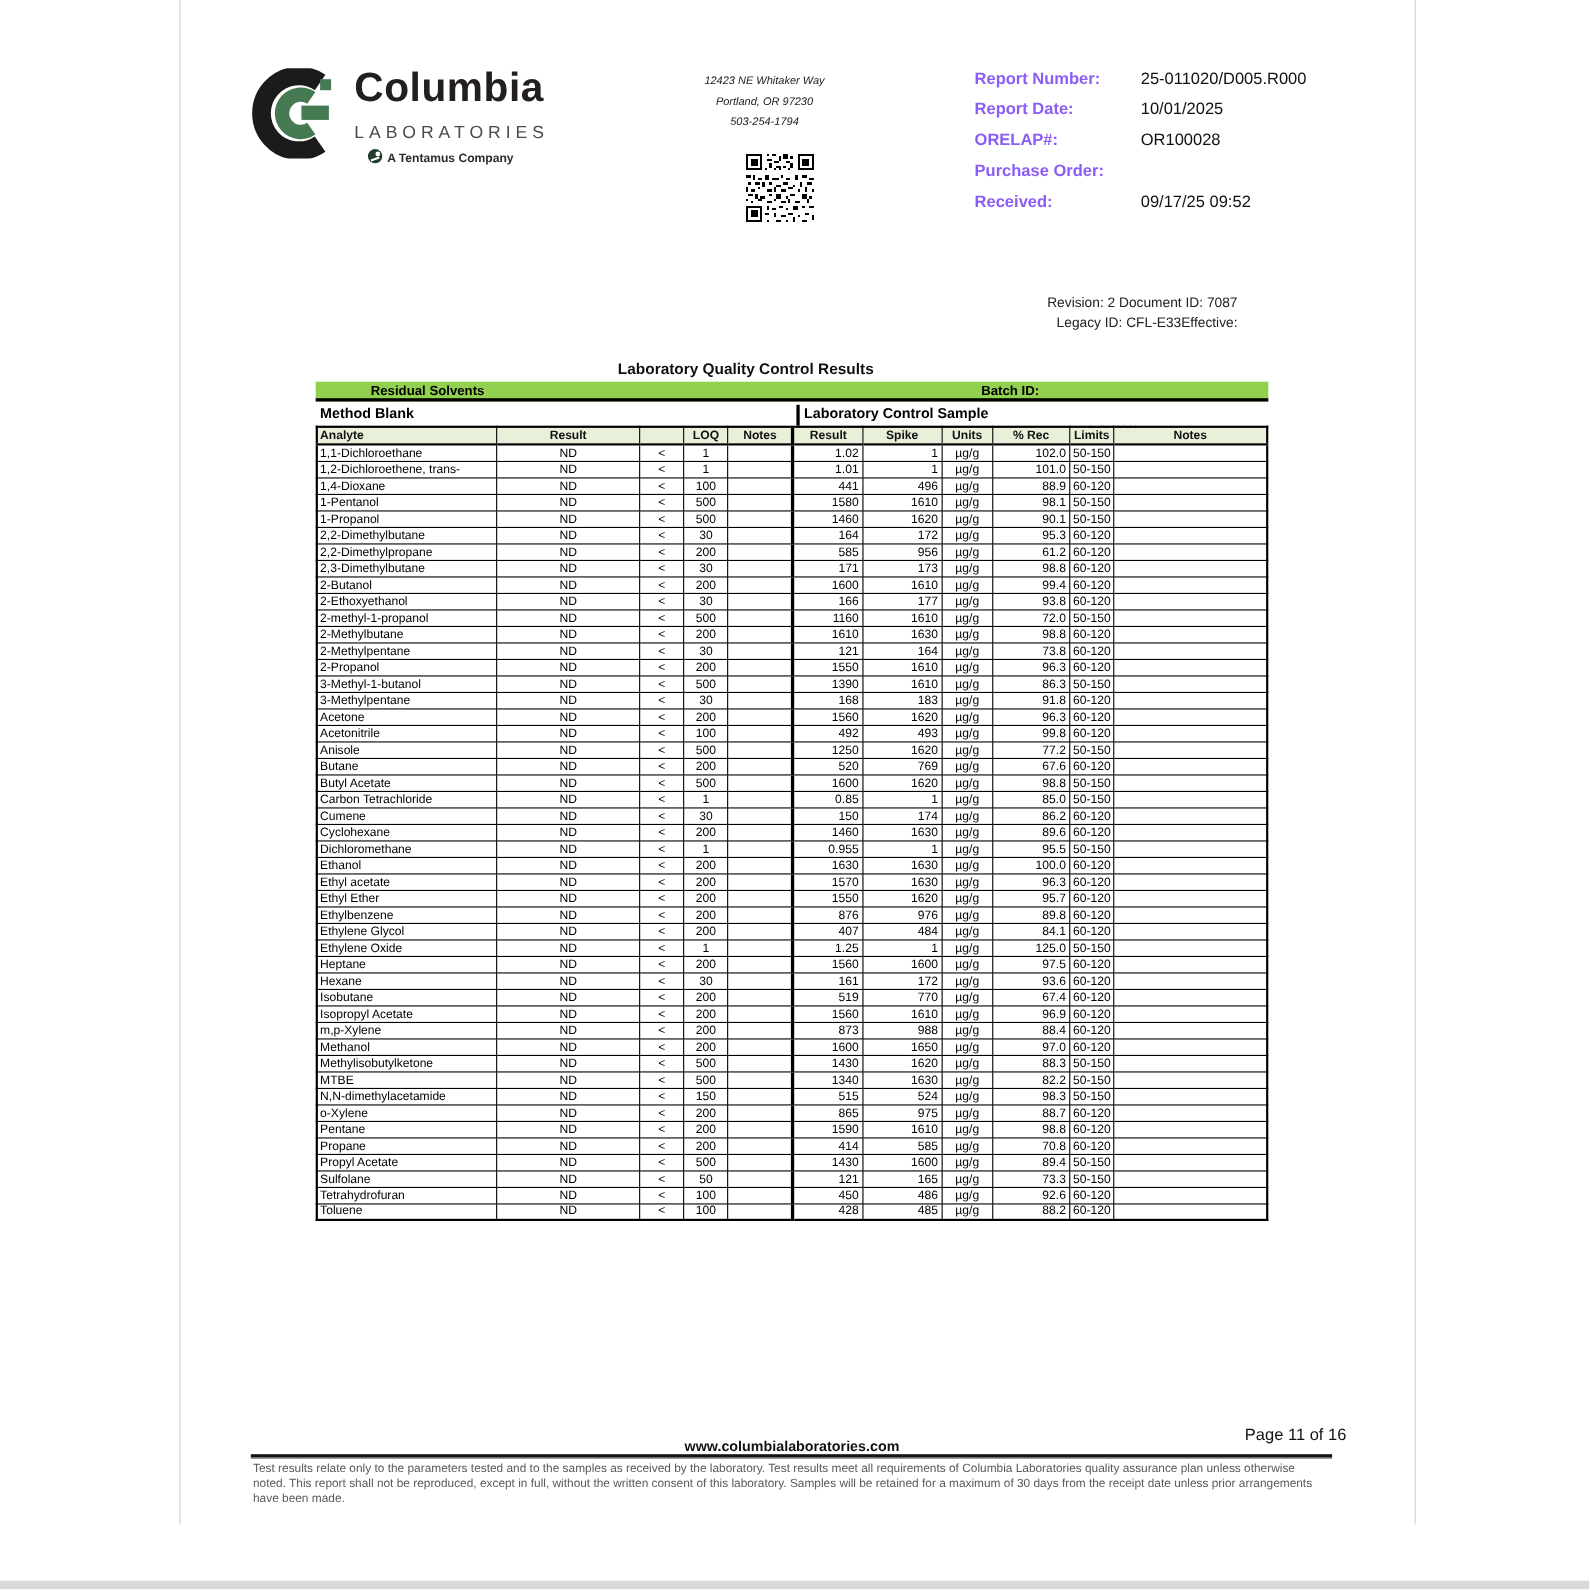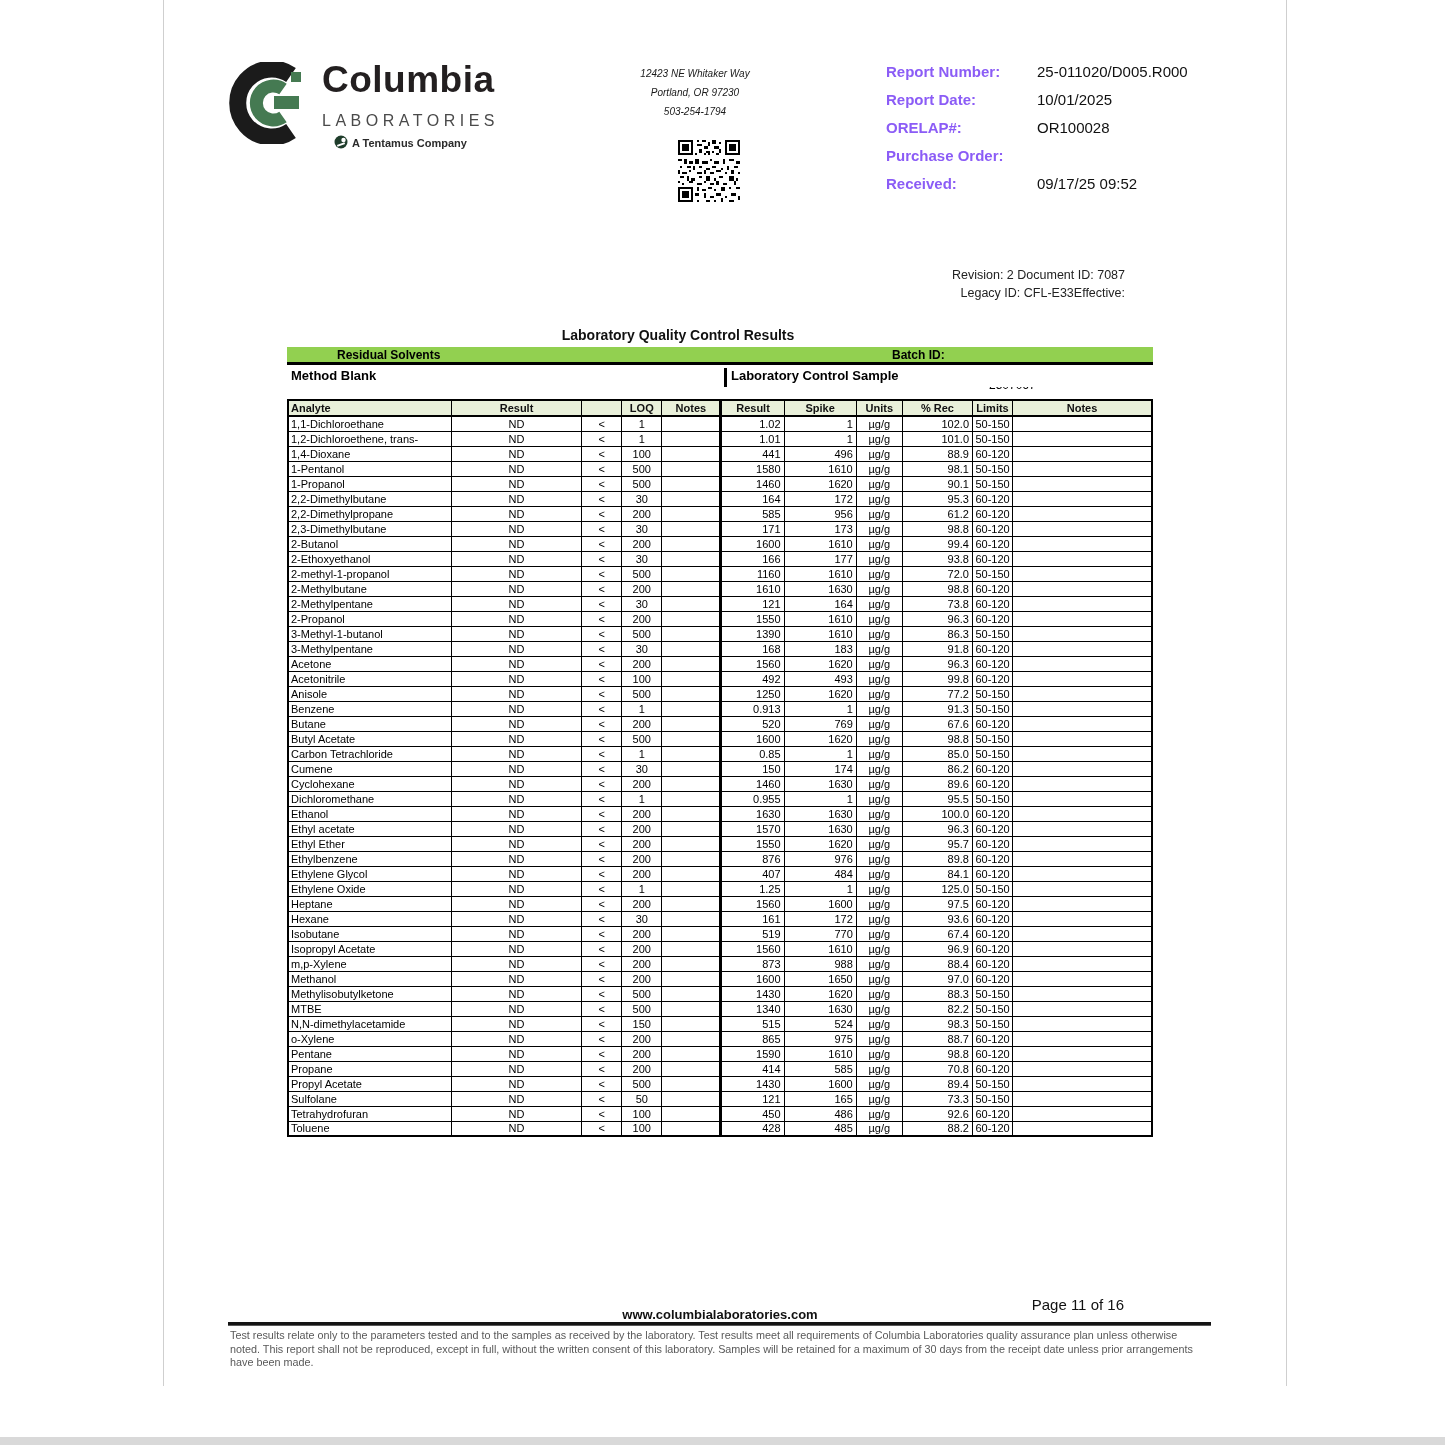--- a/index.html
+++ b/index.html
@@ -37,28 +37,28 @@
   #batch-value { left:657px; font-weight:normal !important;margin-top:30px; }
 
   #section-row { position:absolute; left:287px; top:368px; width:866px; height:19px; background:#fff; }
   #section-row .sec { position:absolute; top:0; font-size:13px; font-weight:bold; color:#000; }
   #mb-label { left:4px; }
   #lcs-label { left:444px; }
   #section-divider { position:absolute; left:437px; top:0; width:3px; height:19px; background:#000; }
 
   #qc-table { position:absolute; left:287px; top:387px; border-collapse:collapse; table-layout:fixed; width:866px; }
   #qc-table th, #qc-table td { border:1px solid #000; font-size:11px; height:15px; padding:0 2px; overflow:hidden; white-space:nowrap; }
-  #qc-table { border:2px solid #000;margin-top:12px; }
+  #qc-table { border:2px solid #000; }
   #qc-table thead th { background:#e9f0da; font-weight:bold; border-bottom:2px solid #000; height:16px; }
   .l { text-align:left; } .c { text-align:center; } .r { text-align:right; padding-right:3px !important; }
   #qc-table td.divL, #qc-table th.divL { border-left:3px solid #000; }
   #qc-table td { color:#000; }
 
   
-  #page-num { position:absolute; left:944px; top:1296px; width:180px; text-align:right; font-size:15px; color:#111; }
+  #page-num { position:absolute; left:1044px; top:1296px; width:180px; text-align:right; font-size:15px; color:#111; }
   #site-url { position:absolute; left:287px; top:1307px; width:866px; text-align:center; font-size:13px; font-weight:bold; color:#111; }
   #foot-rule { position:absolute; left:228px; top:1322px; width:983px; height:2px; border-top:3px solid #141414; border-bottom:1px solid #5a5a5a; }
   #disclaimer { position:absolute; left:230px; top:1329px; width:978px; font-size:10.8px; line-height:13.5px; color:#595959; }
 </style>
 </head>
 <body>
 
 <div id="page">
   <div class="edge" id="edge-left"></div>
   <div class="edge" id="edge-right"></div>
@@ -507,33 +507,20 @@
           <td class="c">500</td>
           <td class="l"></td>
           <td class="r divL">1250</td>
           <td class="r">1620</td>
           <td class="c">µg/g</td>
           <td class="r">77.2</td>
           <td class="c">50-150</td>
           <td class="l"></td>
         </tr>
         <tr>
-          <td class="l">Benzene</td>
-          <td class="c">ND</td>
-          <td class="c">&lt;</td>
-          <td class="c">1</td>
-          <td class="l"></td>
-          <td class="r divL">0.913</td>
-          <td class="r">1</td>
-          <td class="c">µg/g</td>
-          <td class="r">91.3</td>
-          <td class="c">50-150</td>
-          <td class="l"></td>
-        </tr>
-        <tr>
           <td class="l">Butane</td>
           <td class="c">ND</td>
           <td class="c">&lt;</td>
           <td class="c">200</td>
           <td class="l"></td>
           <td class="r divL">520</td>
           <td class="r">769</td>
           <td class="c">µg/g</td>
           <td class="r">67.6</td>
           <td class="c">60-120</td>

